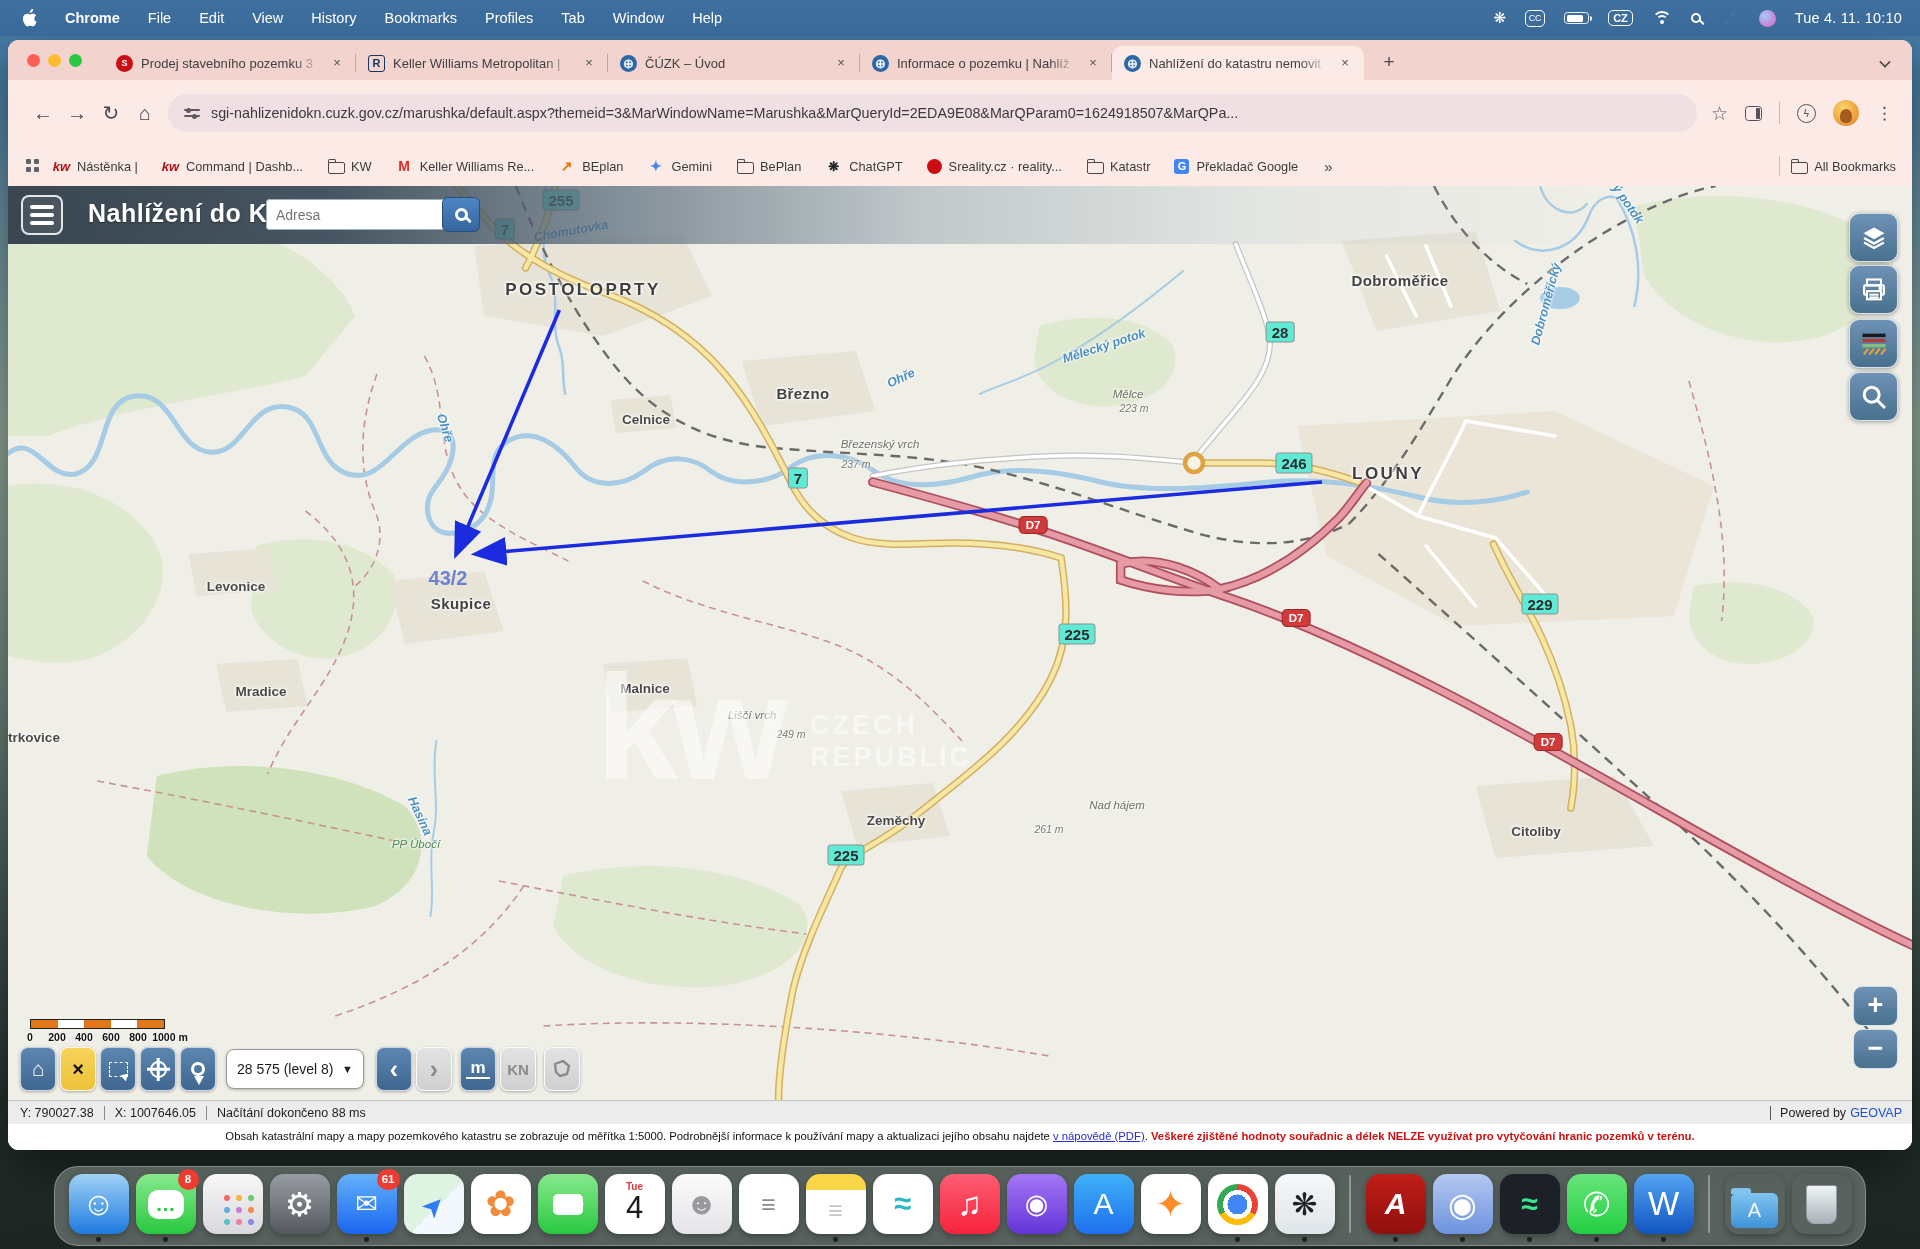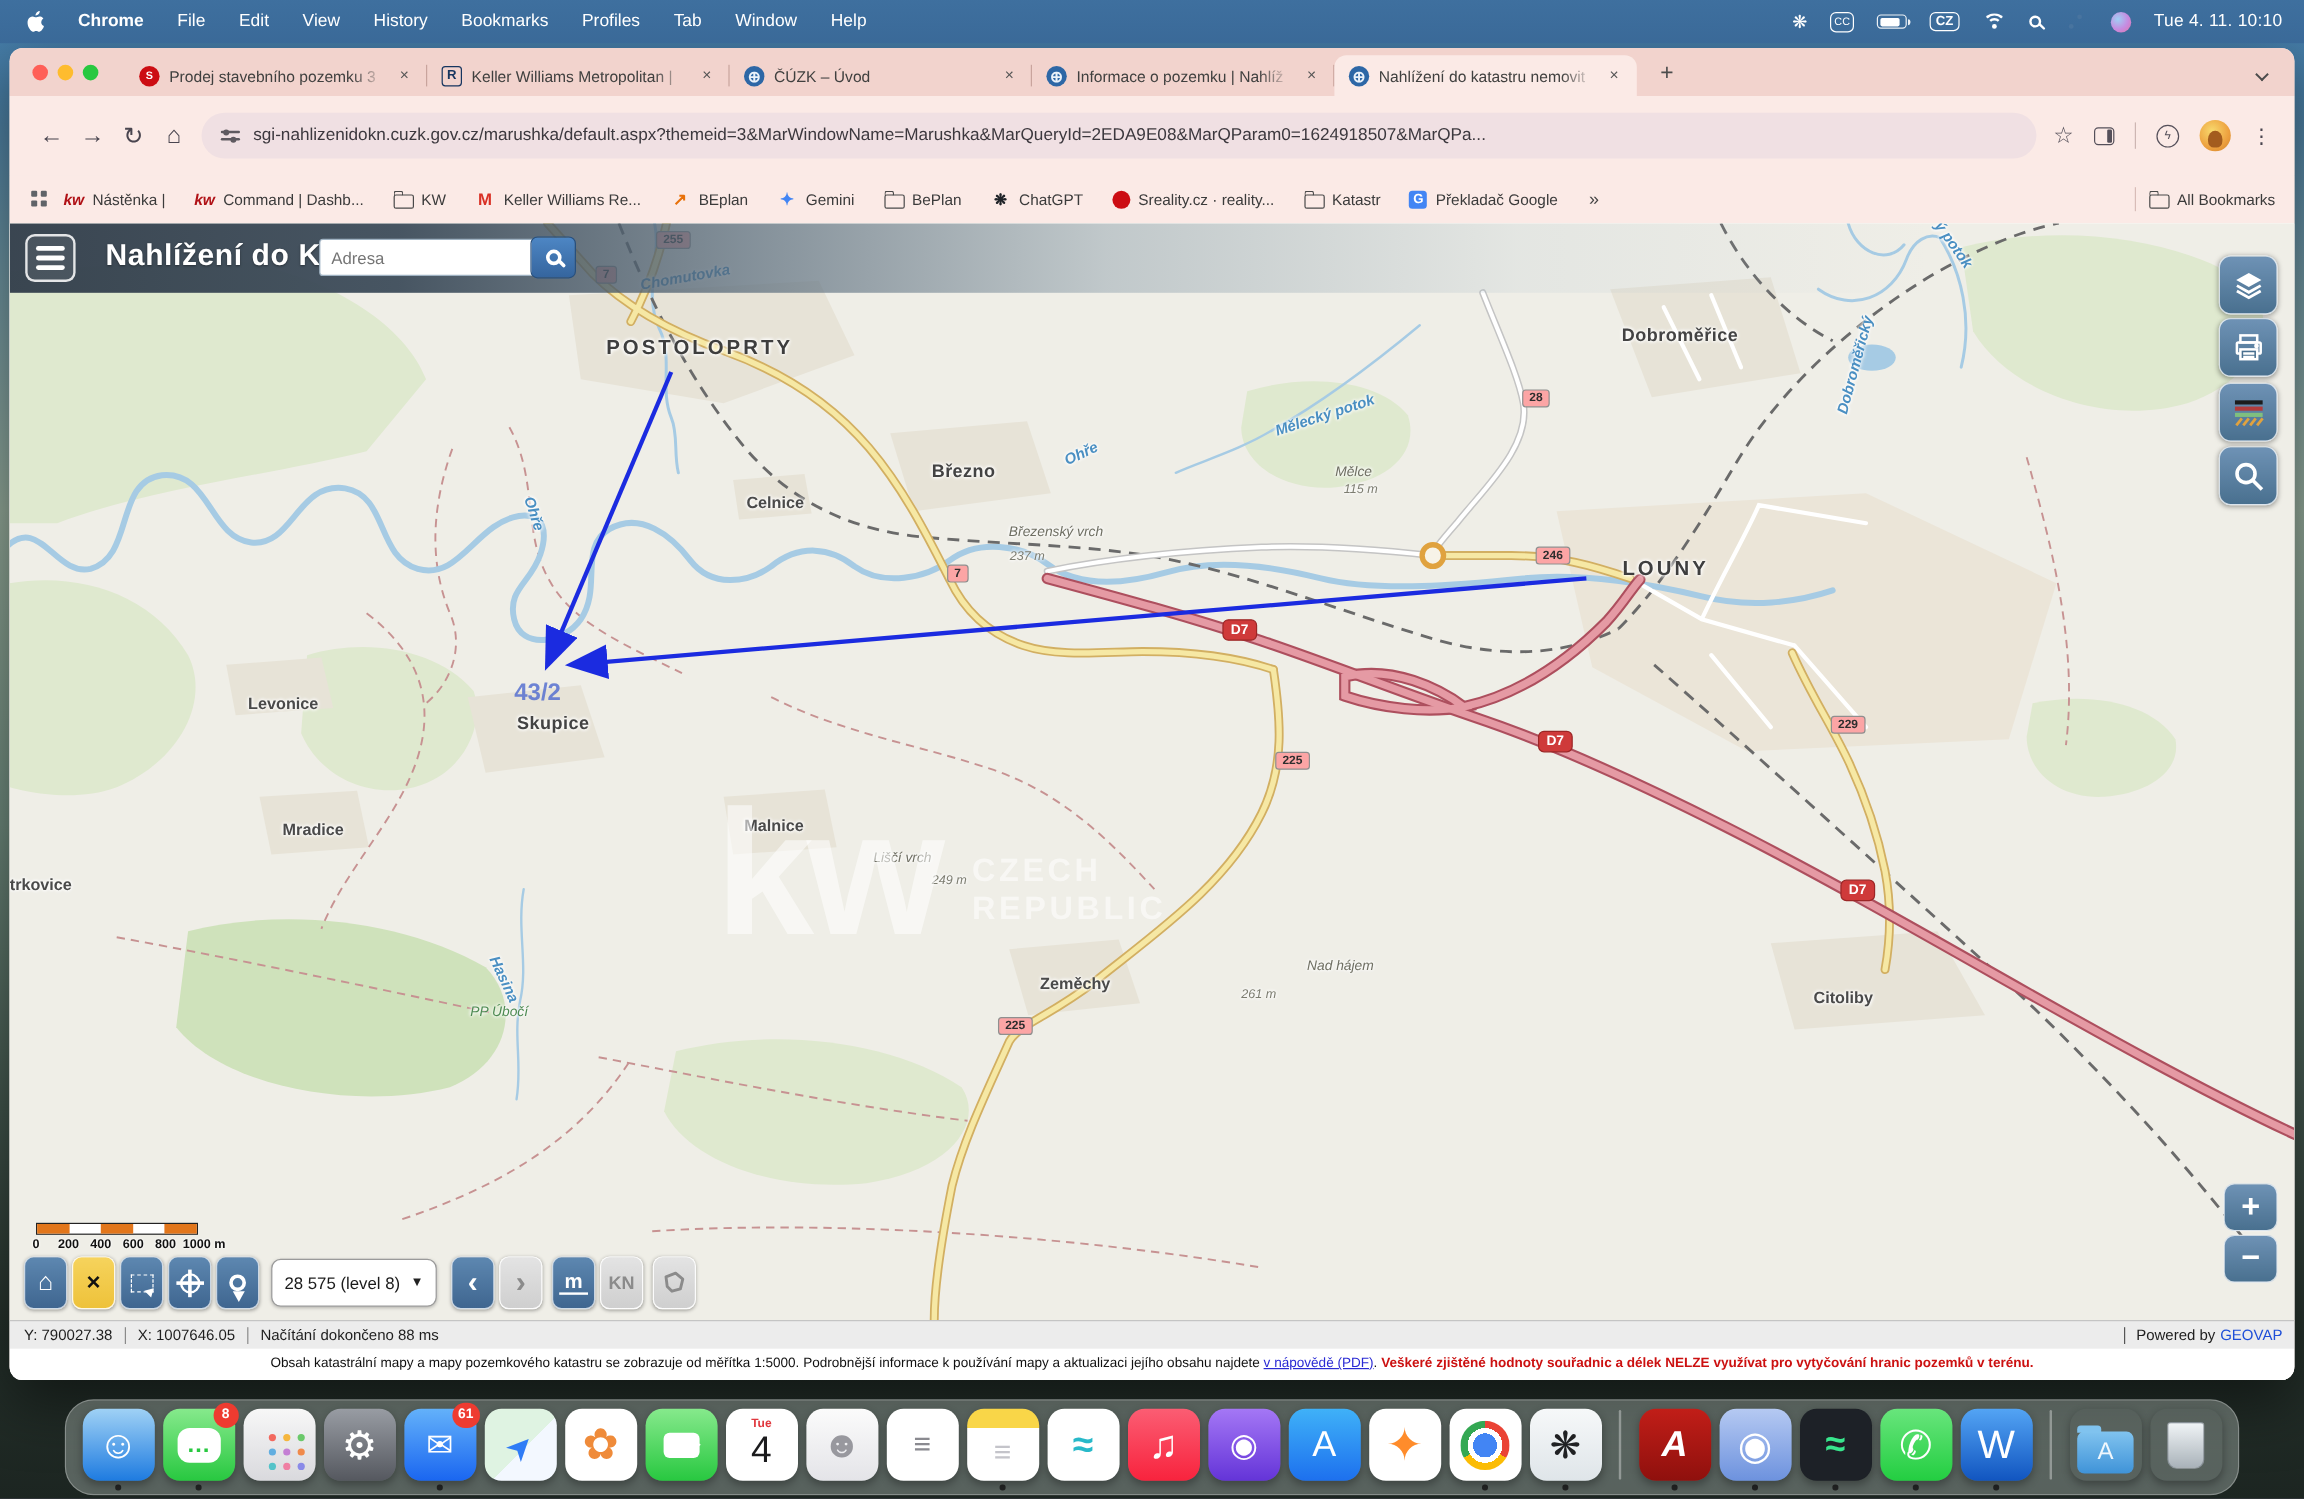--- a/index.html
+++ b/index.html
@@ -117,22 +117,22 @@
     text-shadow:0 0 3px #fff,0 0 3px #fff,0 0 4px #fff; z-index:2; }
   .ml.city { font-size:17px; font-weight:bold; color:#3e3e3e; letter-spacing:2.5px; }
   .ml.townlg { font-size:15px; font-weight:bold; color:#434343; letter-spacing:.4px; }
   .ml.town { font-size:13.5px; font-weight:bold; color:#4a4a4a; }
   .ml.hill { font-size:11.5px; color:#6e6e62; font-style:italic; }
   .ml.elev { font-size:10.5px; color:#7c7c70; font-style:italic; }
   .ml.water { font-size:12.5px; color:#4a8fc2; font-style:italic; font-weight:bold; }
   .ml.parcel { font-size:20px; color:rgba(86,112,208,.85); font-weight:bold; text-shadow:none; }
   .ml.green { font-size:11.5px; color:#4d8a52; font-style:italic; }
 
-  .rbadge { position:absolute; transform:translate(-50%,-50%); background:#fca5a5; border:1px solid #8f8f8f; border-radius:3px;
-    font-size:10px; font-weight:bold; color:#2e2e2e; padding:1px 5px; z-index:2; }
+  .rbadge { position:absolute; transform:translate(-50%,-50%); background:#5eead4; border:1px solid #8f8f8f; border-radius:3px;
+    font-size:15px; font-weight:bold; color:#2e2e2e; padding:1px 5px; z-index:2; }
   .rbadge.mw { background:#cf3a3a; color:#fff; border-color:#9c2626; border-radius:5px; padding:2px 6px; font-size:11.5px; }
 
   .watermark { position:absolute; z-index:3; color:rgba(255,255,255,.55); pointer-events:none; }
   .wm-kw { left:588px; top:468px; font-size:148px; font-weight:bold; letter-spacing:-6px; line-height:1; }
   .wm-l1 { left:802px; top:524px; font-size:27px; letter-spacing:3px; font-weight:bold; }
   .wm-l2 { left:802px; top:556px; font-size:27px; letter-spacing:3px; font-weight:bold; }
   .wm-l3 { left:592px; top:602px; font-size:31px; letter-spacing:7px; font-weight:bold; }
 
   svg.arrows { position:absolute; inset:0; width:100%; height:100%; z-index:4; pointer-events:none; }
   .arrow-line { stroke:#1b2be0; stroke-width:3.6px; }
@@ -552,21 +552,21 @@
           <div class="ml town" style="left: 26px; top: 551px;">trkovice</div>
 
           <div class="ml town" style="left: 1528px; top: 645px;">Citoliby</div>
 
           <div class="ml hill" style="left: 872px; top: 258px;">Březenský vrch</div>
 
           <div class="ml elev" style="left: 848px; top: 278px;">237 m</div>
 
           <div class="ml hill" style="left: 1120px; top: 208px;">Mělce</div>
 
-          <div class="ml elev" style="left: 1126px; top: 222px;">115 m</div>
+          <div class="ml elev" style="left: 1126px; top: 222px;">223 m</div>
 
           <div class="ml hill" style="left: 744px; top: 529px;">Liščí vrch</div>
 
           <div class="ml elev" style="left: 783px; top: 548px; text-align: right;">249 m</div>
 
           <div class="ml hill" style="left: 1109px; top: 619px;">Nad hájem</div>
 
           <div class="ml elev" style="left: 1041px; top: 643px;">261 m</div>
 
           <div class="ml water" style="left: 563px; top: 45px; --rot: -10deg;">Chomutovka</div>

